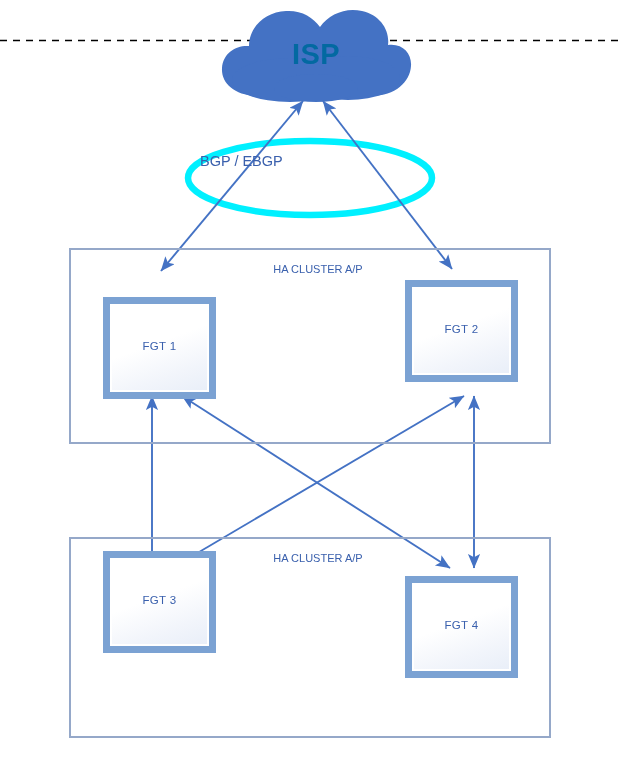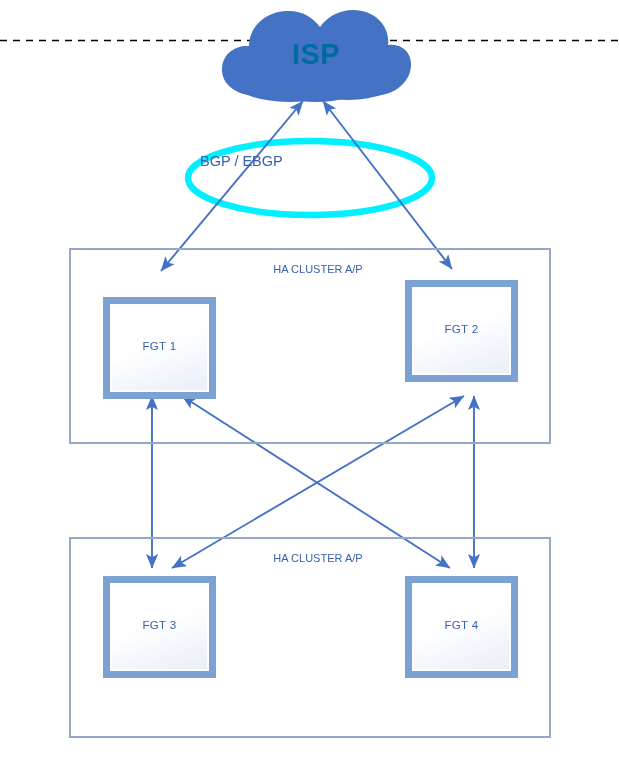--- a/index.html
+++ b/index.html
@@ -95,21 +95,21 @@
     justify-content: center;
   }
   .fgt-label {
     font-size: 11.5px;
     color: #3A60AD;
     letter-spacing: 0.3px;
     transform: translateY(-2px);
   }
   #fgt-1 { left: 103px; top: 297px; }
   #fgt-2 { left: 405px; top: 280px; }
-  #fgt-3 { left: 103px; top: 576px; }
+  #fgt-3 { left: 103px; top: 551px; }
   #fgt-4 { left: 405px; top: 576px; text-align: right; }
 </style>
 </head>
 <body>
 
 <div id="diagram-root">
 
   <svg class="layer" id="svg-layer" width="619" height="778" viewBox="0 0 619 778">
     <defs>
       <marker id="ah" markerWidth="9" markerHeight="9" refX="7.4" refY="3.2" orient="auto" markerUnits="strokeWidth">

